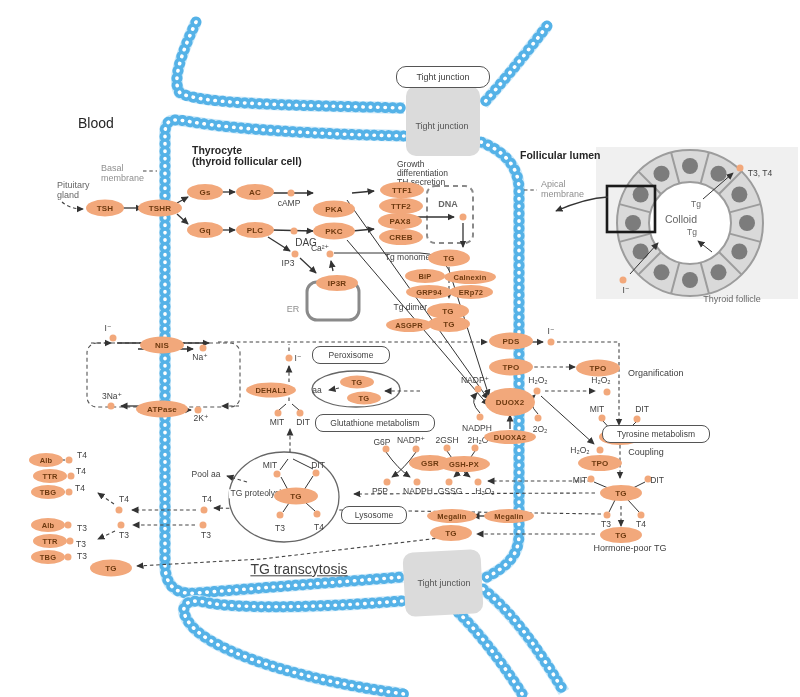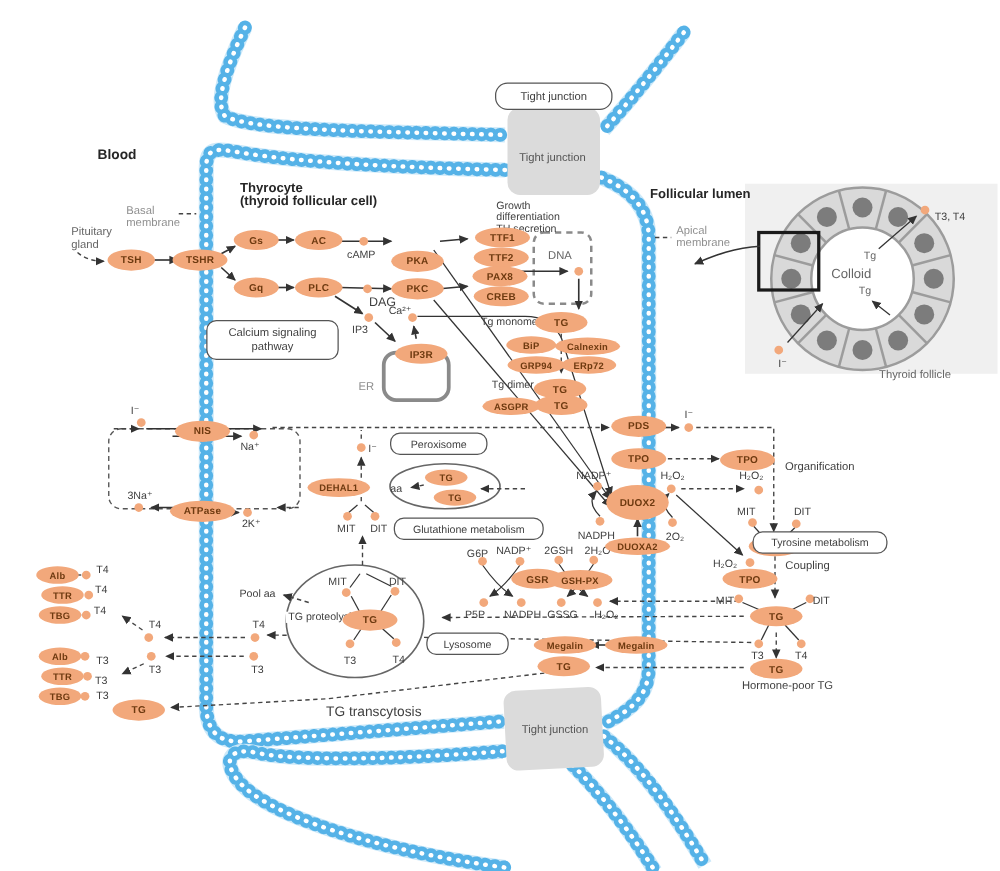--- a/index.html
+++ b/index.html
@@ -243,39 +243,39 @@
         <circle cx="69" cy="492" r="3.5"></circle>
         <circle cx="68" cy="525" r="3.5"></circle>
         <circle cx="70" cy="541" r="3.5"></circle>
         <circle cx="68" cy="557" r="3.5"></circle>
         <circle cx="740" cy="168" r="3.5"></circle>
         <circle cx="623" cy="280" r="3.5"></circle>
       </g>
 </svg>
 
 <div id="layer" style="position:absolute;left:0;top:0;width:800px;height:697px;">
-      <div class="t al" style="left: 78px; top: 124px; font-size: 11px; font-weight: 700; color: rgb(38, 38, 38);">Blood</div>
+      <div class="t al" style="left: 78px; top: 124px; font-size: 14px; font-weight: 400; color: rgb(38, 38, 38);">Blood</div>
       <div class="t al" style="left: 192px; top: 151px; font-size: 10.5px; font-weight: 700; color: rgb(38, 38, 38);">Thyrocyte</div>
       <div class="t al" style="left: 192px; top: 162px; font-size: 10.5px; font-weight: 700; color: rgb(38, 38, 38);">(thyroid follicular cell)</div>
       <div class="t al" style="left: 520px; top: 156px; font-size: 10.5px; font-weight: 700; color: rgb(38, 38, 38);">Follicular lumen</div>
       <div class="t al" style="left: 57px; top: 186px; font-size: 9px; font-weight: 400; color: rgb(102, 102, 102);">Pituitary</div>
       <div class="t al" style="left: 57px; top: 196px; font-size: 9px; font-weight: 400; color: rgb(102, 102, 102);">gland</div>
       <div class="t al" style="left: 101px; top: 169px; font-size: 9px; font-weight: 400; color: rgb(143, 143, 143);">Basal</div>
       <div class="t al" style="left: 101px; top: 179px; font-size: 9px; font-weight: 400; color: rgb(143, 143, 143);">membrane</div>
       <div class="t al" style="left: 541px; top: 185px; font-size: 9px; font-weight: 400; color: rgb(143, 143, 143);">Apical</div>
       <div class="t al" style="left: 541px; top: 195px; font-size: 9px; font-weight: 400; color: rgb(143, 143, 143);">membrane</div>
       <div class="t" style="left: 289px; top: 204px; font-size: 8.5px; font-weight: 400; color: rgb(63, 63, 63);">cAMP</div>
       <div class="t" style="left: 306px; top: 242px; font-size: 10px; font-weight: 400; color: rgb(63, 63, 63);">DAG</div>
       <div class="t" style="left: 288px; top: 264px; font-size: 8.5px; font-weight: 400; color: rgb(63, 63, 63);">IP3</div>
       <div class="t" style="left: 320px; top: 249px; font-size: 8.5px; font-weight: 400; color: rgb(63, 63, 63);">Ca²⁺</div>
       <div class="t" style="left: 293px; top: 310px; font-size: 9px; font-weight: 400; color: rgb(143, 143, 143);">ER</div>
       <div class="t al" style="left: 397px; top: 165px; font-size: 8.5px; font-weight: 400; color: rgb(63, 63, 63);">Growth</div>
       <div class="t al" style="left: 397px; top: 174px; font-size: 8.5px; font-weight: 400; color: rgb(63, 63, 63);">differentiation</div>
       <div class="t al" style="left: 397px; top: 183px; font-size: 8.5px; font-weight: 400; color: rgb(63, 63, 63);">TH secretion</div>
-      <div class="t" style="left: 448px; top: 205px; font-size: 9px; font-weight: 400; color: rgb(102, 102, 102);">DNA</div>
+      <div class="t" style="left: 448px; top: 205px; font-size: 9px; font-weight: 700; color: rgb(102, 102, 102);">DNA</div>
       <div class="t ar" style="left: 433px; top: 258px; font-size: 8.5px; font-weight: 400; color: rgb(63, 63, 63);">Tg monomer</div>
       <div class="t ar" style="left: 427px; top: 308px; font-size: 8.5px; font-weight: 400; color: rgb(63, 63, 63);">Tg dimer</div>
       <div class="t" style="left: 108px; top: 329px; font-size: 8.5px; font-weight: 400; color: rgb(63, 63, 63);">I⁻</div>
       <div class="t" style="left: 200px; top: 358px; font-size: 8.5px; font-weight: 400; color: rgb(63, 63, 63);">Na⁺</div>
       <div class="t" style="left: 112px; top: 397px; font-size: 8.5px; font-weight: 400; color: rgb(63, 63, 63);">3Na⁺</div>
       <div class="t" style="left: 201px; top: 419px; font-size: 8.5px; font-weight: 400; color: rgb(63, 63, 63);">2K⁺</div>
       <div class="t" style="left: 317px; top: 391px; font-size: 8.5px; font-weight: 400; color: rgb(63, 63, 63);">aa</div>
       <div class="t" style="left: 298px; top: 359px; font-size: 8.5px; font-weight: 400; color: rgb(63, 63, 63);">I⁻</div>
       <div class="t" style="left: 277px; top: 423px; font-size: 8.5px; font-weight: 400; color: rgb(63, 63, 63);">MIT</div>
       <div class="t" style="left: 303px; top: 423px; font-size: 8.5px; font-weight: 400; color: rgb(63, 63, 63);">DIT</div>
@@ -301,21 +301,21 @@
       <div class="t" style="left: 657px; top: 481px; font-size: 8.5px; font-weight: 400; color: rgb(63, 63, 63);">DIT</div>
       <div class="t" style="left: 606px; top: 525px; font-size: 8.5px; font-weight: 400; color: rgb(63, 63, 63);">T3</div>
       <div class="t" style="left: 641px; top: 525px; font-size: 8.5px; font-weight: 400; color: rgb(63, 63, 63);">T4</div>
       <div class="t" style="left: 630px; top: 549px; font-size: 9px; font-weight: 400; color: rgb(63, 63, 63);">Hormone-poor TG</div>
       <div class="t bg" style="left: 258px; top: 494px; font-size: 8.5px; font-weight: 400; color: rgb(63, 63, 63);">TG proteolysis</div>
       <div class="t" style="left: 270px; top: 466px; font-size: 8.5px; font-weight: 400; color: rgb(63, 63, 63);">MIT</div>
       <div class="t" style="left: 318px; top: 466px; font-size: 8.5px; font-weight: 400; color: rgb(63, 63, 63);">DIT</div>
       <div class="t" style="left: 280px; top: 529px; font-size: 8.5px; font-weight: 400; color: rgb(63, 63, 63);">T3</div>
       <div class="t" style="left: 319px; top: 528px; font-size: 8.5px; font-weight: 400; color: rgb(63, 63, 63);">T4</div>
       <div class="t" style="left: 206px; top: 475px; font-size: 8.5px; font-weight: 400; color: rgb(63, 63, 63);">Pool aa</div>
-      <div class="t" style="left: 299px; top: 570px; font-size: 11px; font-weight: 400; color: rgb(63, 63, 63);">TG transcytosis</div>
+      <div class="t" style="left: 299px; top: 570px; font-size: 14px; font-weight: 400; color: rgb(63, 63, 63); text-decoration: underline;">TG transcytosis</div>
       <div class="t" style="left: 207px; top: 500px; font-size: 8.5px; font-weight: 400; color: rgb(63, 63, 63);">T4</div>
       <div class="t" style="left: 206px; top: 536px; font-size: 8.5px; font-weight: 400; color: rgb(63, 63, 63);">T3</div>
       <div class="t" style="left: 124px; top: 500px; font-size: 8.5px; font-weight: 400; color: rgb(63, 63, 63);">T4</div>
       <div class="t" style="left: 124px; top: 536px; font-size: 8.5px; font-weight: 400; color: rgb(63, 63, 63);">T3</div>
       <div class="t" style="left: 82px; top: 456px; font-size: 8.5px; font-weight: 400; color: rgb(63, 63, 63);">T4</div>
       <div class="t" style="left: 81px; top: 472px; font-size: 8.5px; font-weight: 400; color: rgb(63, 63, 63);">T4</div>
       <div class="t" style="left: 80px; top: 489px; font-size: 8.5px; font-weight: 400; color: rgb(63, 63, 63);">T4</div>
       <div class="t" style="left: 82px; top: 529px; font-size: 8.5px; font-weight: 400; color: rgb(63, 63, 63);">T3</div>
       <div class="t" style="left: 81px; top: 545px; font-size: 8.5px; font-weight: 400; color: rgb(63, 63, 63);">T3</div>
       <div class="t" style="left: 82px; top: 557px; font-size: 8.5px; font-weight: 400; color: rgb(63, 63, 63);">T3</div>
@@ -370,19 +370,18 @@
       <div class="p" style="left: 451px; top: 533px; width: 42px; height: 16px; font-size: 8px; background: rgb(242, 168, 123); color: rgb(110, 58, 16);">TG</div>
       <div class="p" style="left: 296px; top: 496px; width: 44px; height: 17px; font-size: 8px; background: rgb(242, 168, 123); color: rgb(110, 58, 16);">TG</div>
       <div class="p" style="left: 111px; top: 568px; width: 42px; height: 17px; font-size: 8px; background: rgb(242, 168, 123); color: rgb(110, 58, 16);">TG</div>
       <div class="p" style="left: 46px; top: 460px; width: 34px; height: 14px; font-size: 7.5px; background: rgb(242, 168, 123); color: rgb(110, 58, 16);">Alb</div>
       <div class="p" style="left: 50px; top: 476px; width: 34px; height: 14px; font-size: 7.5px; background: rgb(242, 168, 123); color: rgb(110, 58, 16);">TTR</div>
       <div class="p" style="left: 48px; top: 492px; width: 34px; height: 14px; font-size: 7.5px; background: rgb(242, 168, 123); color: rgb(110, 58, 16);">TBG</div>
       <div class="p" style="left: 48px; top: 525px; width: 34px; height: 14px; font-size: 7.5px; background: rgb(242, 168, 123); color: rgb(110, 58, 16);">Alb</div>
       <div class="p" style="left: 50px; top: 541px; width: 34px; height: 14px; font-size: 7.5px; background: rgb(242, 168, 123); color: rgb(110, 58, 16);">TTR</div>
       <div class="p" style="left: 48px; top: 557px; width: 34px; height: 14px; font-size: 7.5px; background: rgb(242, 168, 123); color: rgb(110, 58, 16);">TBG</div>
       <div class="b" style="left: 443px; top: 77px; width: 92px; height: 20px; font-size: 9px; border-radius: 10px; white-space: nowrap;">Tight junction</div>
-      <div class="b" style="left: 218px; top: 272px; width: 104px; height: 30px; font-size: 9px; border-radius: 8px; white-space: normal;">Calcium signaling pathway</div>
       <div class="b" style="left: 351px; top: 355px; width: 76px; height: 16px; font-size: 8.5px; border-radius: 8px; white-space: nowrap;">Peroxisome</div>
       <div class="b" style="left: 375px; top: 423px; width: 118px; height: 16px; font-size: 8.5px; border-radius: 8px; white-space: nowrap;">Glutathione metabolism</div>
       <div class="b" style="left: 656px; top: 434px; width: 106px; height: 16px; font-size: 8.5px; border-radius: 8px; white-space: nowrap;">Tyrosine metabolism</div>
       <div class="b" style="left: 374px; top: 515px; width: 64px; height: 16px; font-size: 8.5px; border-radius: 8px; white-space: nowrap;">Lysosome</div>
     </div>
 </div>
 
 </body></html>

